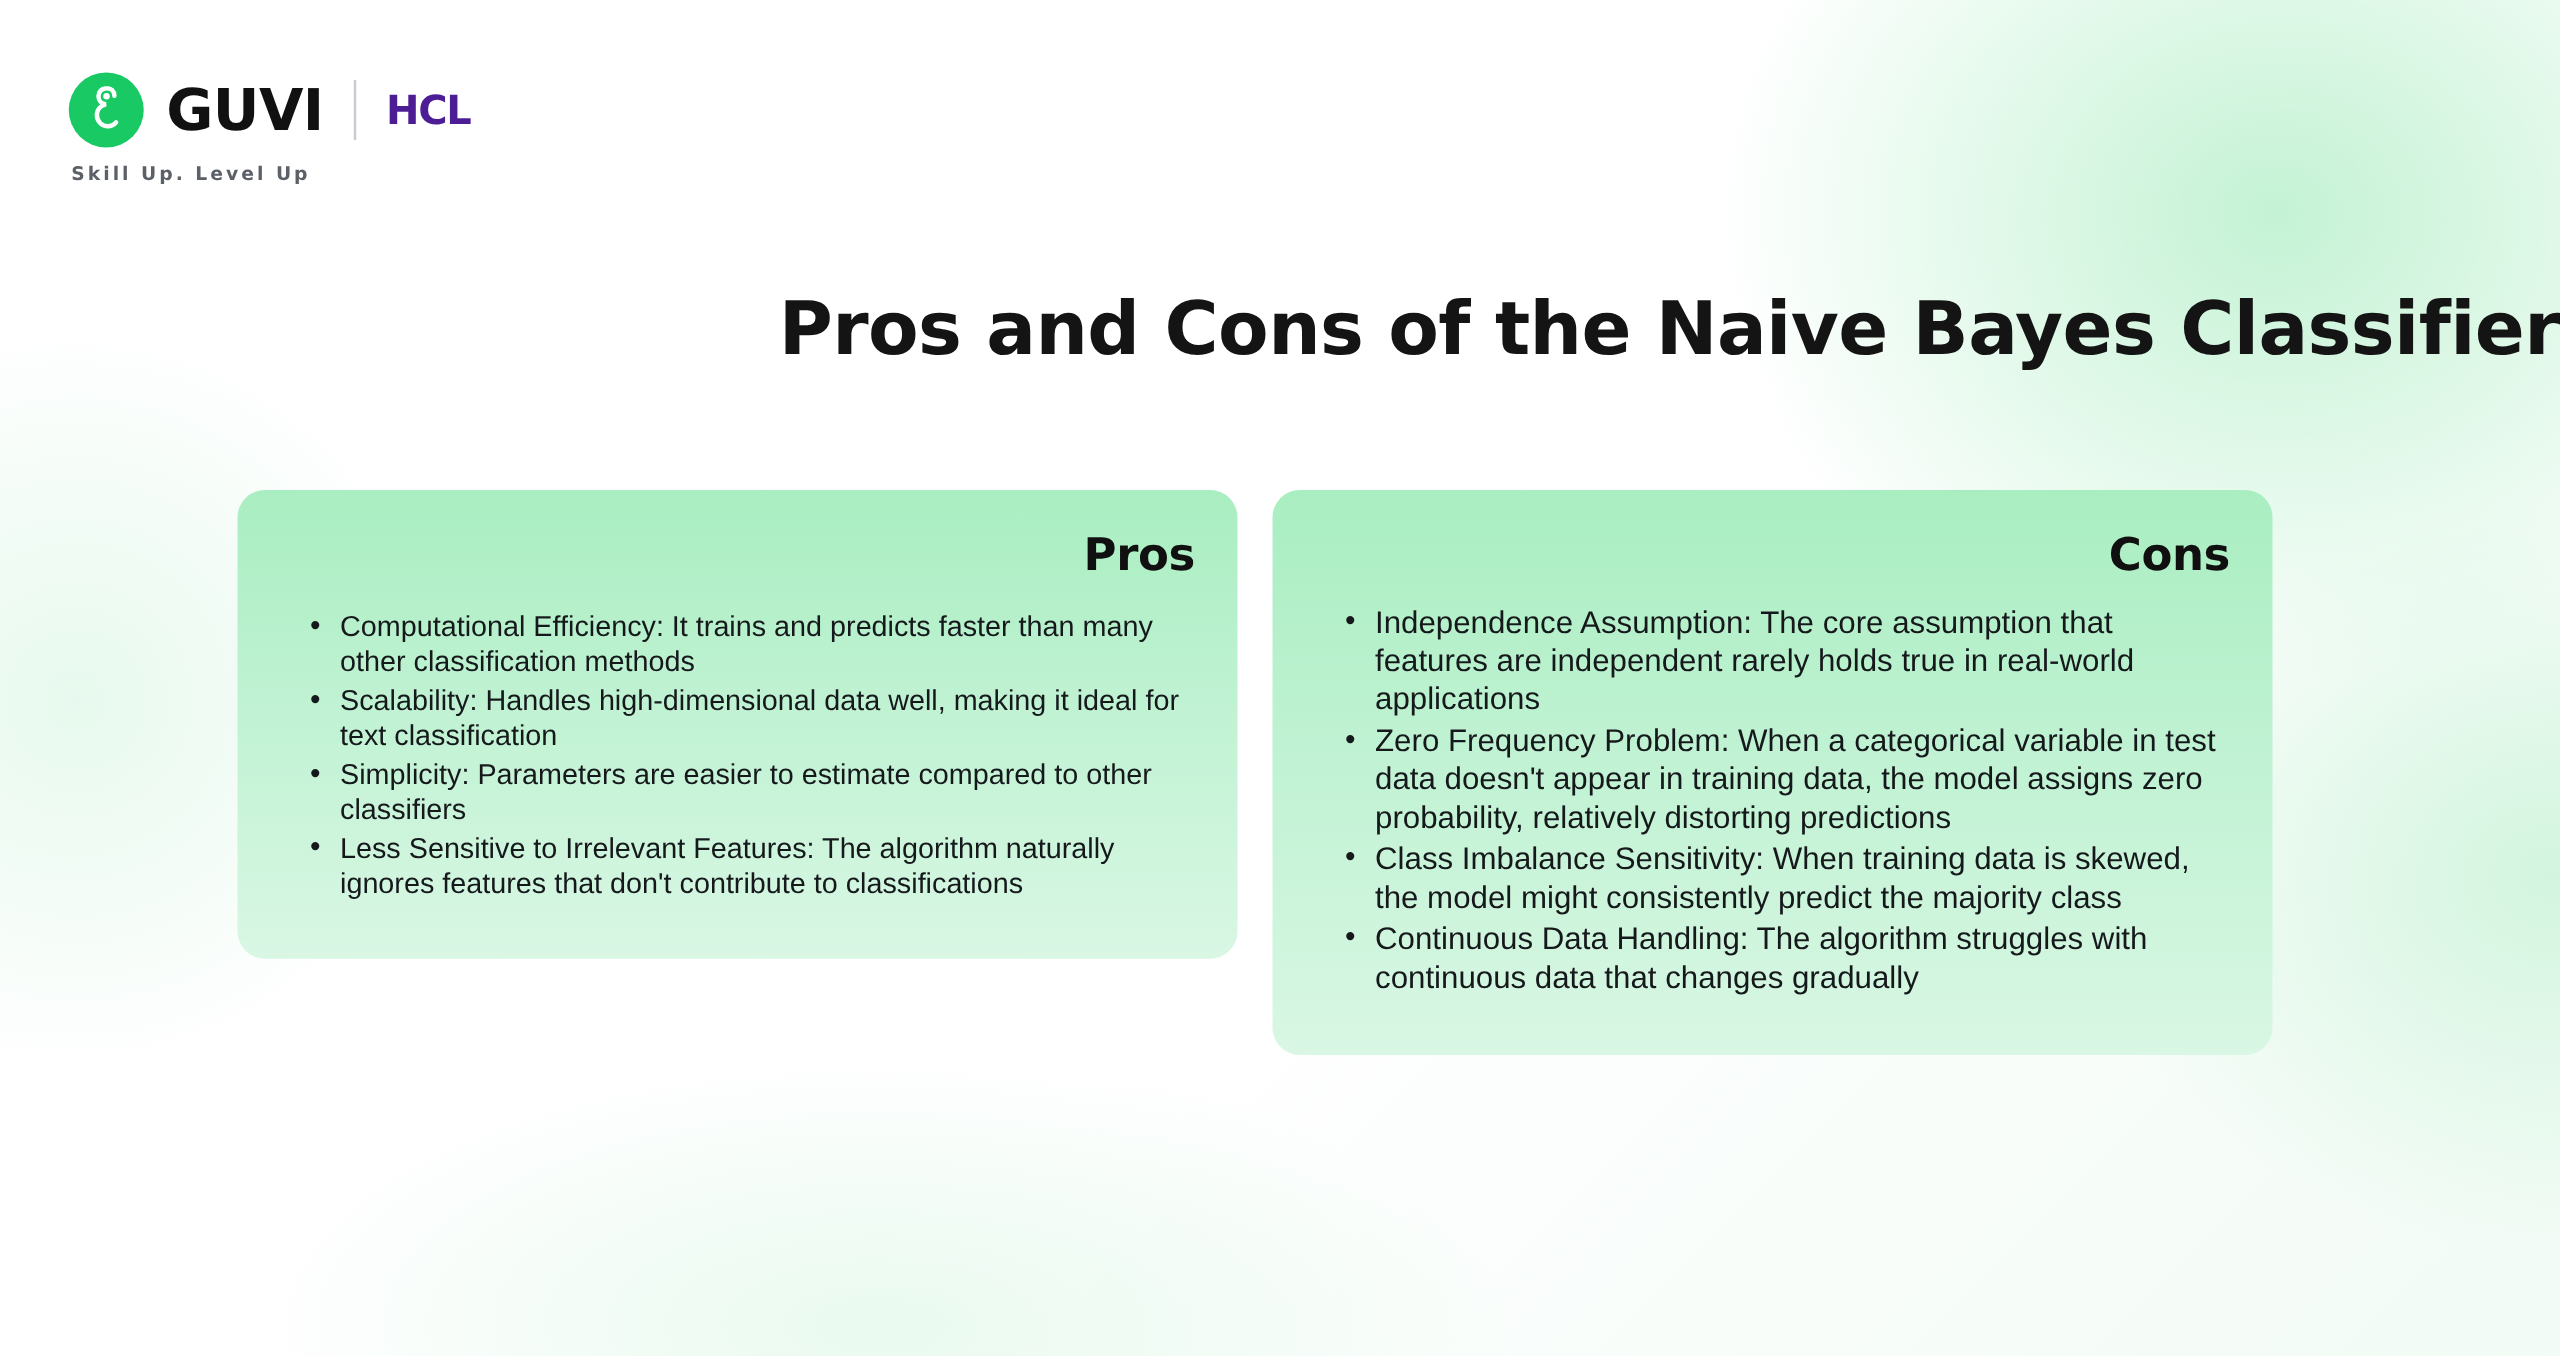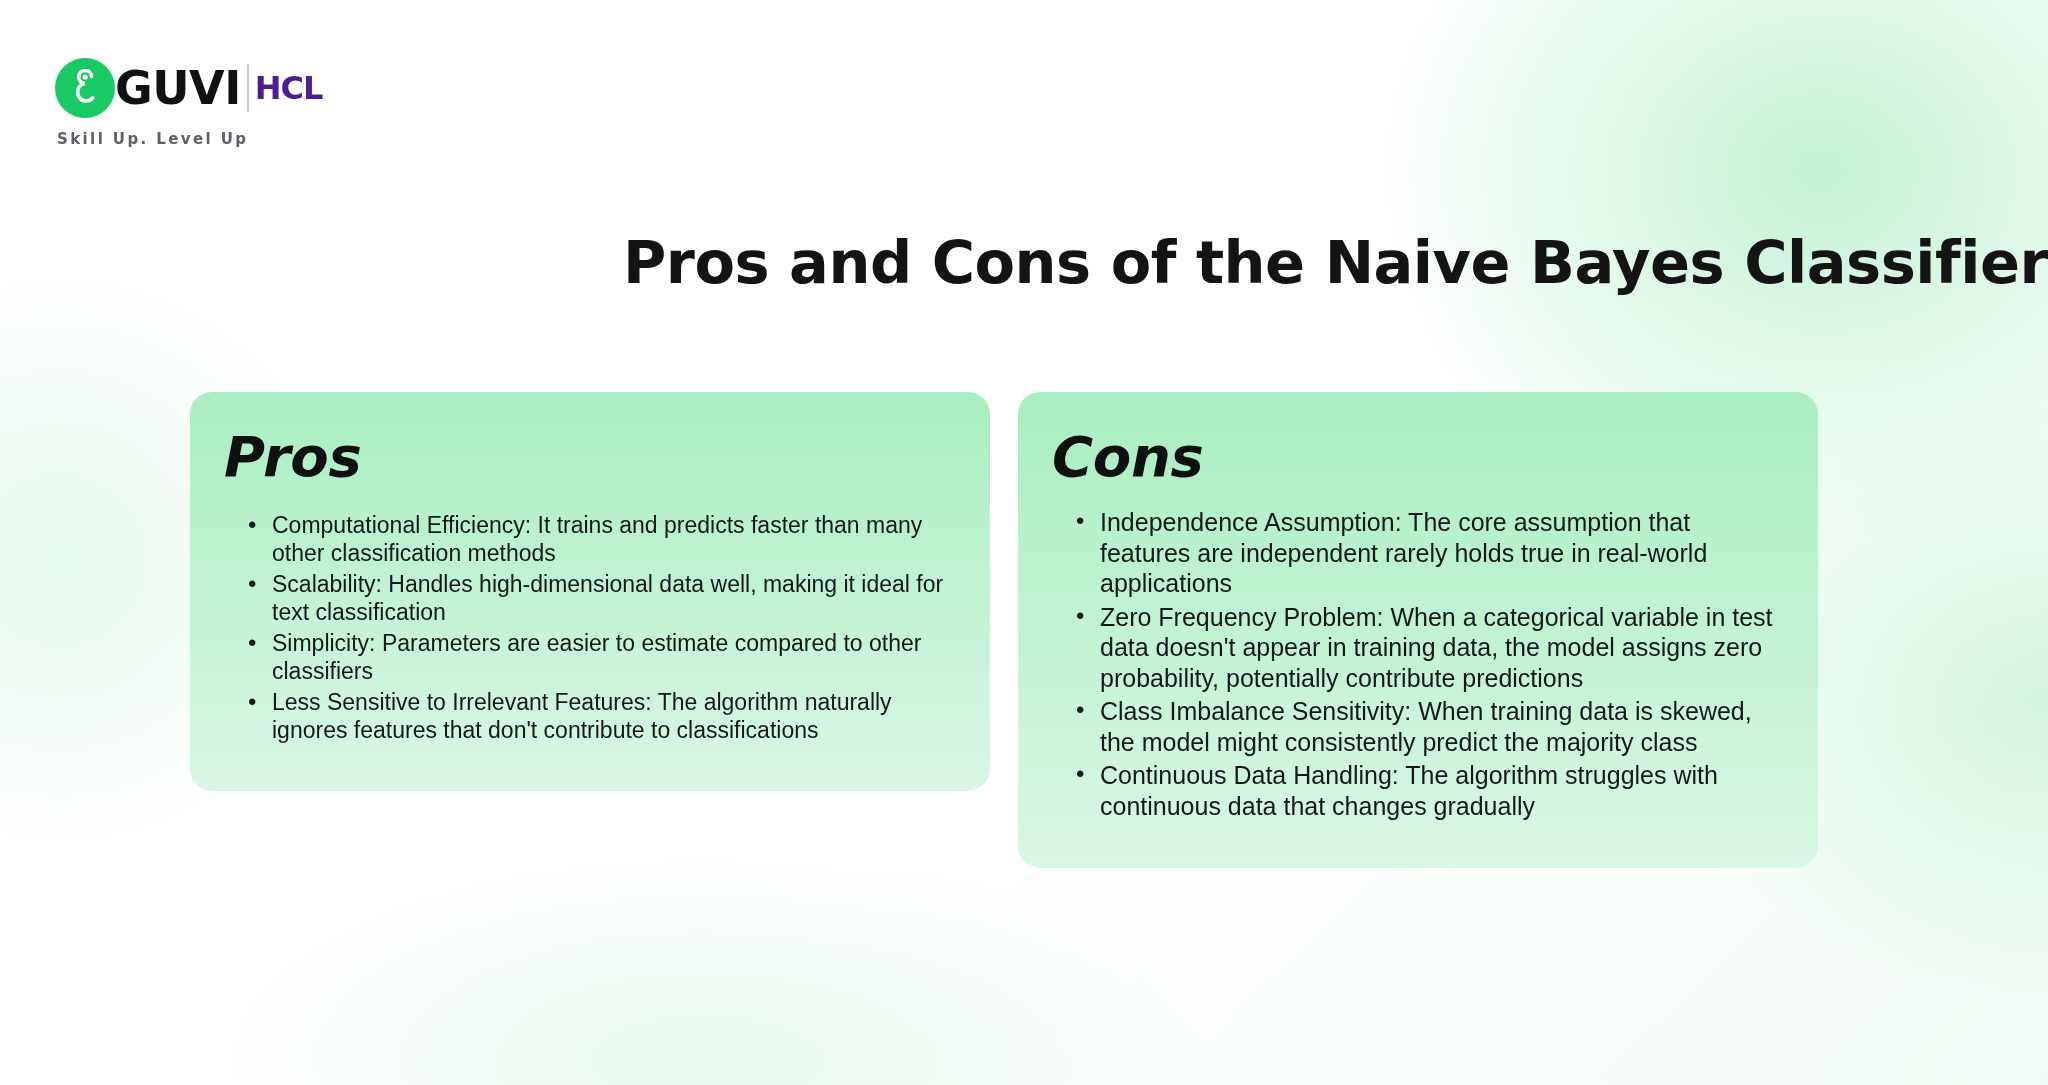--- a/index.html
+++ b/index.html
@@ -33,20 +33,21 @@
     position: absolute;
     left: 55px;
     top: 58px;
     display: flex;
     flex-direction: column;
     align-items: flex-start;
   }
   .brand-row {
     display: flex;
     align-items: center;
+    gap: 18px;
   }
   .guvi-mark {
     width: 60px;
     height: 60px;
     border-radius: 50%;
     background: #18c964;
     display: flex;
     align-items: center;
     justify-content: center;
     flex: none;
@@ -109,28 +110,27 @@
     align-items: flex-start;
   }
   .card {
     width: 800px;
     border-radius: 22px;
     background: linear-gradient(180deg, #a9eec1 0%, #bff2d2 45%, #d9f7e4 100%);
     padding: 26px 34px 44px 34px;
     box-sizing: border-box;
   }
   .card-title {
-    text-align: left;
+    text-align: right;
     font-family: "DejaVu Sans", sans-serif;
-    font-size: 56px;
+    font-size: 36px;
     font-weight: 700;
     color: #101010;
     margin: 6px 0 22px 0;
     letter-spacing: -0.3px;
-    font-style: italic;
   }
   .card-list {
     list-style: none;
     margin: 0;
     padding: 0 10px 0 22px;
   }
   .card-list li {
     position: relative;
     padding-left: 26px;
     margin-bottom: 3px;
@@ -181,19 +181,19 @@
       <li>Scalability: Handles high-dimensional data well, making it ideal for text classification</li>
       <li>Simplicity: Parameters are easier to estimate compared to other classifiers</li>
       <li>Less Sensitive to Irrelevant Features: The algorithm naturally ignores features that don't contribute to classifications</li>
     </ul>
   </div>
 
   <div class="card card-cons">
     <div class="card-title">Cons</div>
     <ul class="card-list">
       <li>Independence Assumption: The core assumption that features are independent rarely holds true in real-world applications</li>
-      <li>Zero Frequency Problem: When a categorical variable in test data doesn't appear in training data, the model assigns zero probability, potentially contribute predictions</li>
+      <li>Zero Frequency Problem: When a categorical variable in test data doesn't appear in training data, the model assigns zero probability, relatively distorting predictions</li>
       <li>Class Imbalance Sensitivity: When training data is skewed, the model might consistently predict the majority class</li>
       <li>Continuous Data Handling: The algorithm struggles with continuous data that changes gradually</li>
     </ul>
   </div>
 
 </div>
 
 </body></html>

